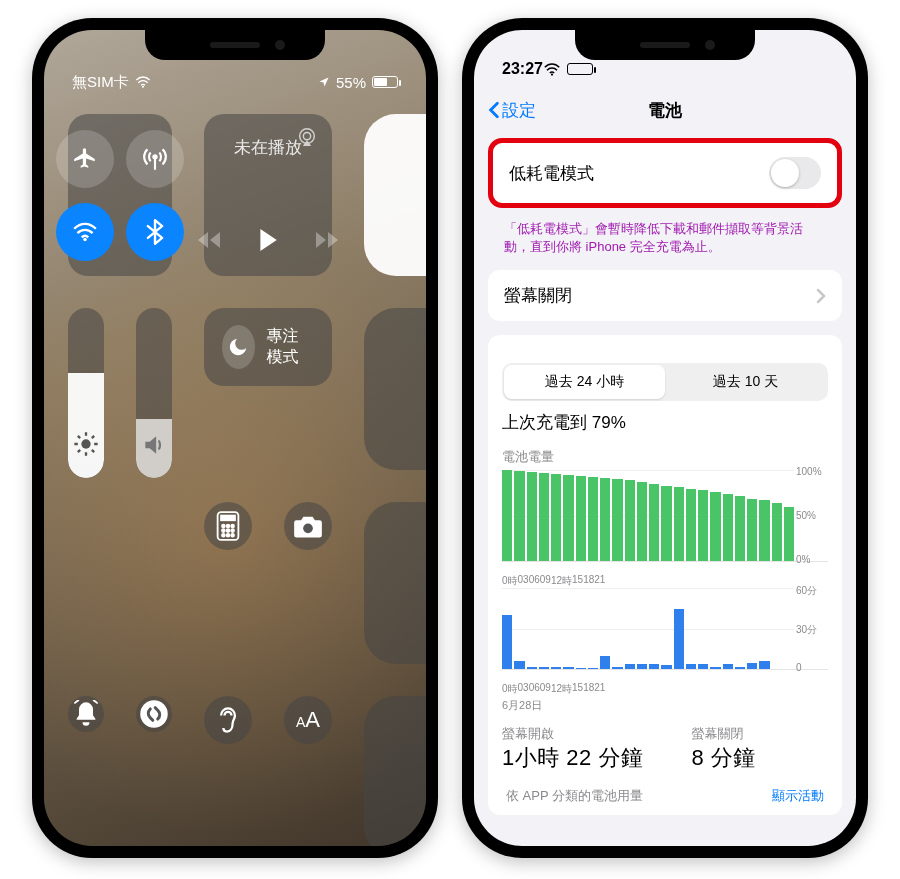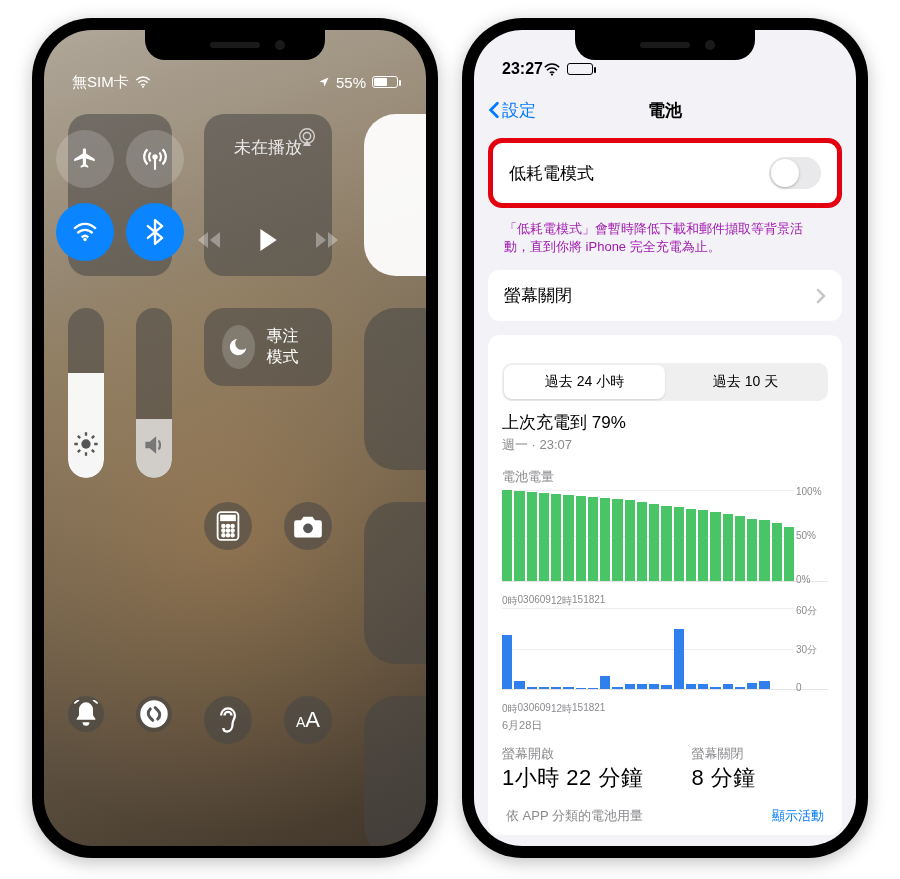--- a/index.html
+++ b/index.html
@@ -481,21 +481,20 @@
       </div>
 
       <div class="chart-block" style="margin-top:14px;">
 
         <div class="seg">
           <div class="active">過去 24 小時</div>
           <div>過去 10 天</div>
         </div>
 
         <div class="last-charge-title">上次充電到 79%</div>
-        <div class="last-charge-sub">週一 · 23:07</div>
 
         <div class="chart-label">電池電量</div>
         <div class="chart-area">
           <div class="yline" style="top:0"></div>
             <div class="yline" style="top:50%"></div>
           <div class="bars" id="level-bars">
               <div class="bar" style="height: 100%;"></div>
               <div class="bar" style="height: 99%;"></div>
               <div class="bar" style="height: 98%;"></div>
               <div class="bar" style="height: 97%;"></div>

